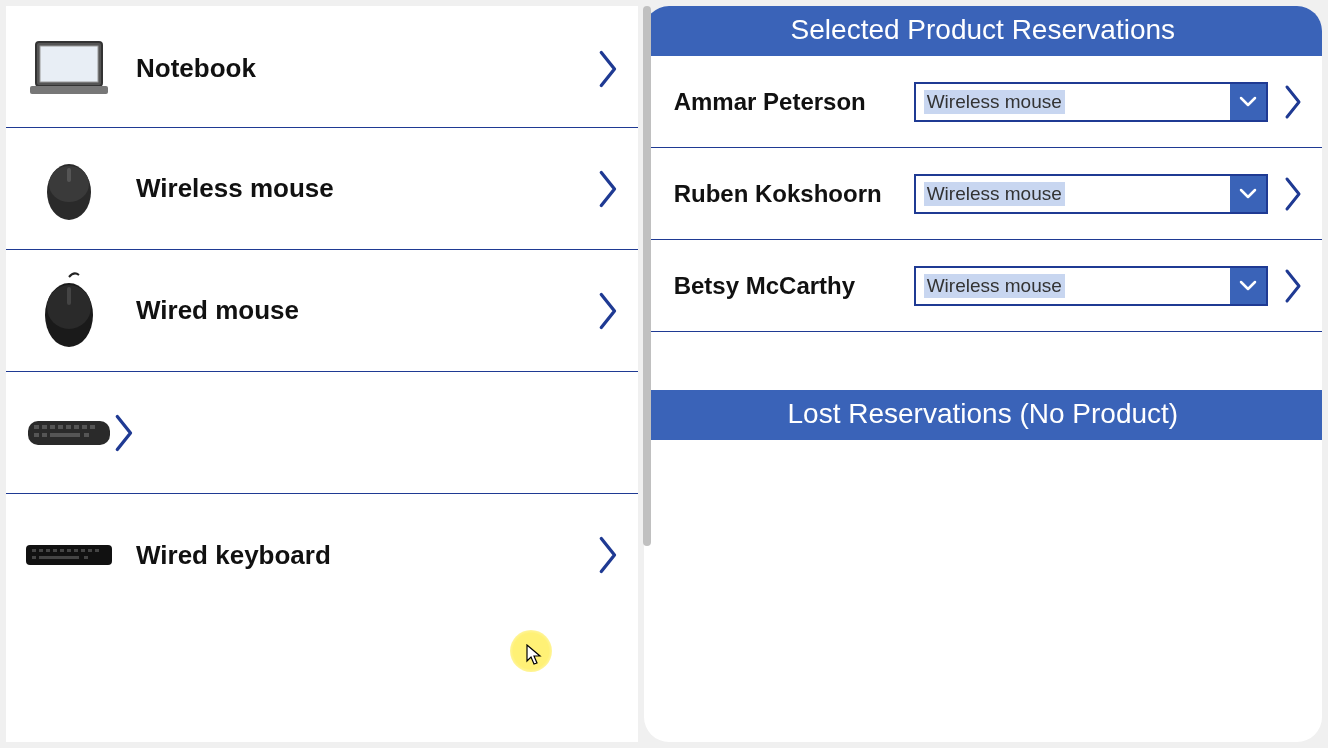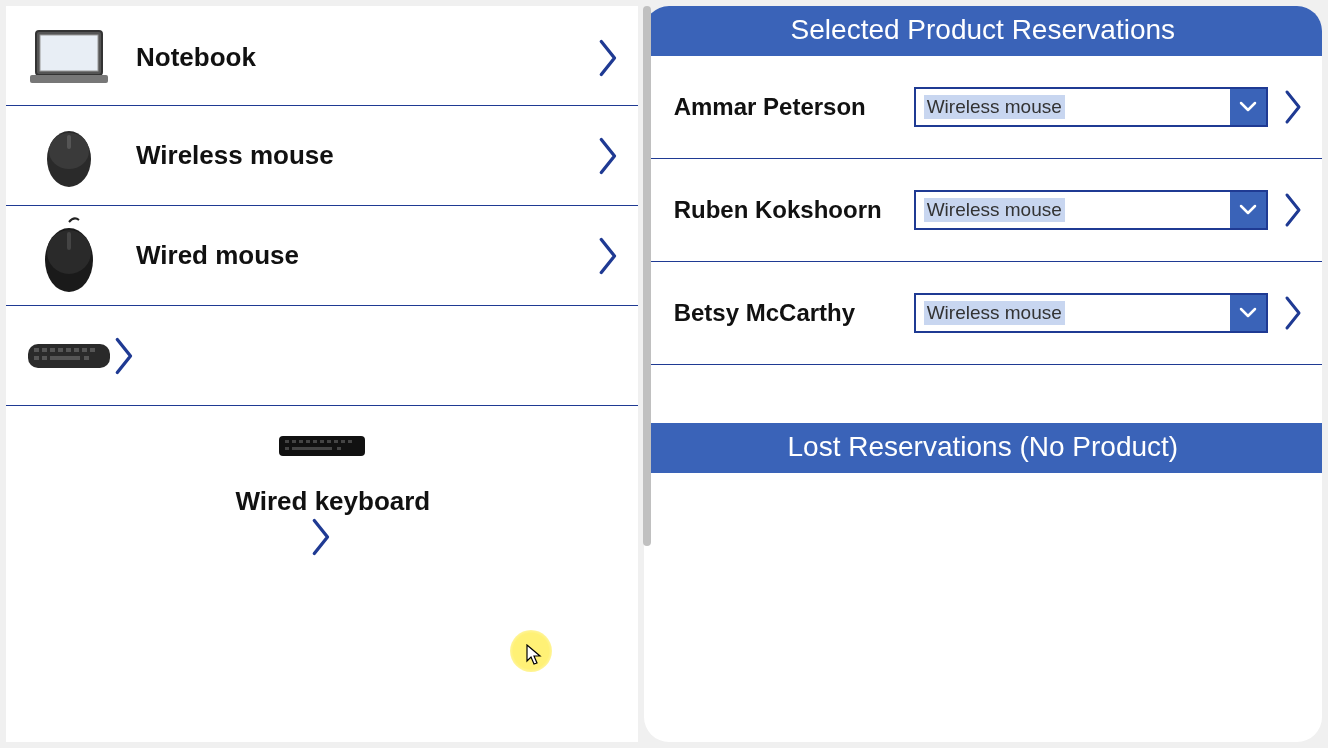--- a/index.html
+++ b/index.html
@@ -37,21 +37,21 @@
     width: 8px;
     height: 540px;
     background: #c0c0c0;
     border-radius: 4px;
   }
 
   
   .product-row {
     display: flex;
     align-items: center;
-    height: 100px;
+    height: 122px;
     border-bottom: 1.5px solid #1f3a93;
     padding: 0 18px 0 18px;
     cursor: pointer;
   }
   .product-row:first-child { padding-top: 4px; }
   .product-thumb {
     width: 90px;
     height: 80px;
     display: flex;
     align-items: center;
@@ -79,21 +79,21 @@
     background: #3a63b8;
     color: #fff;
     font-size: 28px;
     font-weight: 500;
     text-align: center;
     padding: 8px 0 10px 0;
   }
   .reservation-row {
     display: flex;
     align-items: center;
-    height: 103px;
+    height: 92px;
     border-bottom: 1.5px solid #1f3a93;
     padding: 0 18px 0 30px;
   }
   .reservation-name {
     flex: 0 0 240px;
     font-size: 24px;
     font-weight: 600;
     color: #111;
   }
   .dropdown {
@@ -233,21 +233,21 @@
             </g>
           </svg>
       </div>
       <div class="chevron">
         <svg viewBox="0 0 20 36" fill="none">
             <path d="M3 3 L15 18 L3 33" stroke="currentColor" stroke-width="3" stroke-linecap="round" stroke-linejoin="round"></path>
           </svg>
       </div>
     </div>
 
-    <div class="product-row" style="border-bottom:none;flex-direction:column;">
+    <div class="product-row" style="border-bottom:none;">
       <div class="product-thumb">
         <svg viewBox="0 0 90 40">
             <rect x="2" y="10" width="86" height="20" rx="4" fill="#111"></rect>
             <g fill="#444">
               <rect x="8" y="14" width="4" height="3"></rect>
               <rect x="15" y="14" width="4" height="3"></rect>
               <rect x="22" y="14" width="4" height="3"></rect>
               <rect x="29" y="14" width="4" height="3"></rect>
               <rect x="36" y="14" width="4" height="3"></rect>
               <rect x="43" y="14" width="4" height="3"></rect>

